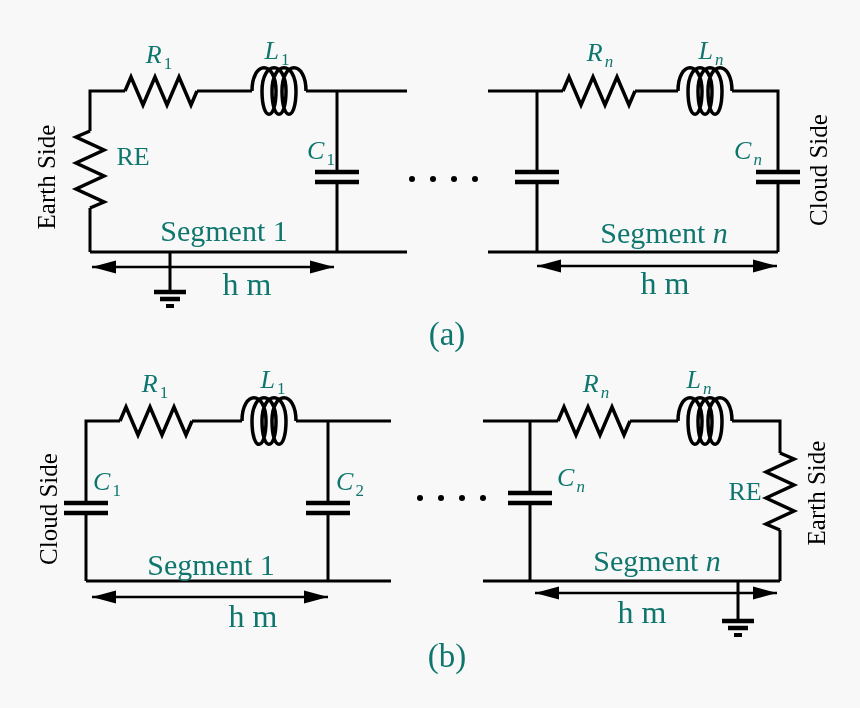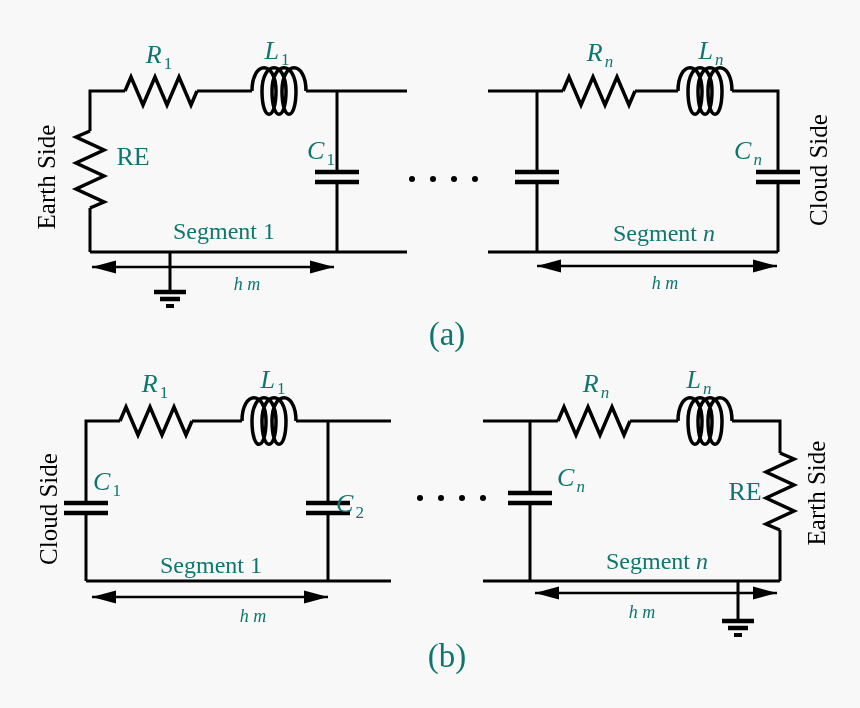--- a/index.html
+++ b/index.html
@@ -20,22 +20,22 @@
     white-space:nowrap;
     color:#0f766e;
   }
   .it{font-style:italic;}
   .sub{
     font-size:17px;
     position:relative;
     top:6px;
     margin-left:2px;
   }
-  .seg{font-size:24px;}
-  .hm{font-size:18px;font-style:italic;}
+  .seg{font-size:30px;}
+  .hm{font-size:32px;}
   .caption{font-size:33px;}
   .vlbl{
     position:absolute;
     transform:translate(-50%,-50%) rotate(-90deg);
     font-size:25px;
     white-space:nowrap;
     line-height:1;
   }
 </style>
 </head>
@@ -199,21 +199,21 @@
 
   <div class="lbl" style="left:107px;top:482px;">
     <span class="it">C</span><span class="sub">1</span>
   </div>
   <div class="lbl" style="left:155px;top:384px;">
     <span class="it">R</span><span class="sub">1</span>
   </div>
   <div class="lbl" style="left:273px;top:380px;">
     <span class="it">L</span><span class="sub">1</span>
   </div>
-  <div class="lbl" style="left:350px;top:504px;">
+  <div class="lbl" style="left:350px;top:482px;">
     <span class="it">C</span><span class="sub">2</span>
   </div>
 
   <div class="lbl seg" style="left:211px;top:565px;">
     <span>Segment</span>&nbsp;<span>1</span>
   </div>
   <div class="lbl hm" style="left:253px;top:616px;">h m</div>
 
   <div class="lbl" style="left:596px;top:384px;">
     <span class="it">R</span><span class="sub it">n</span>

